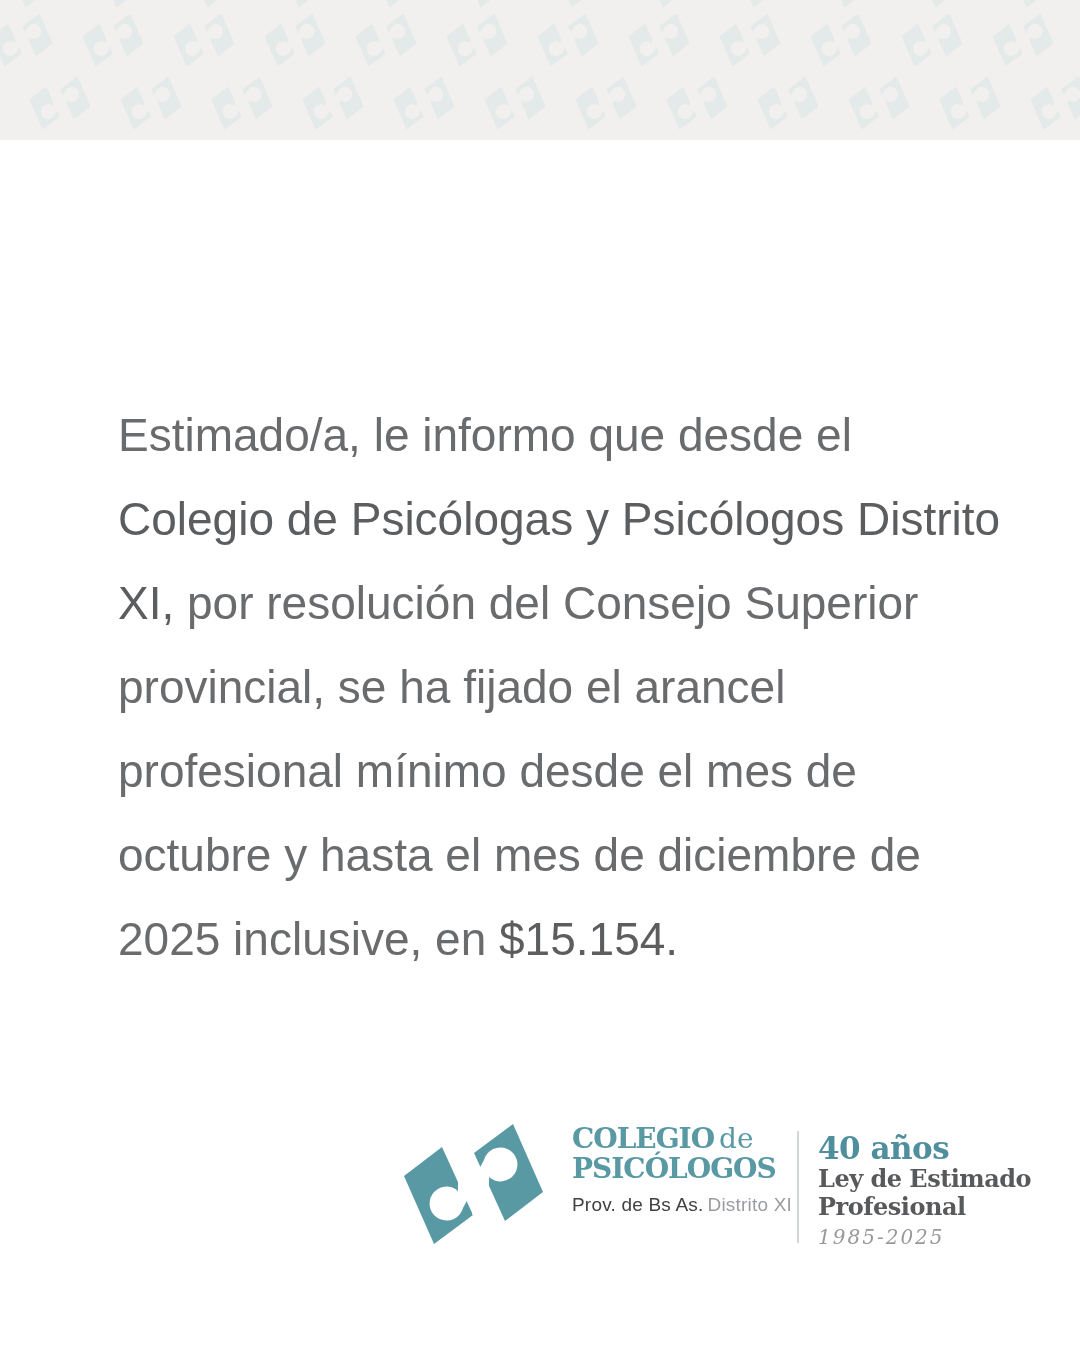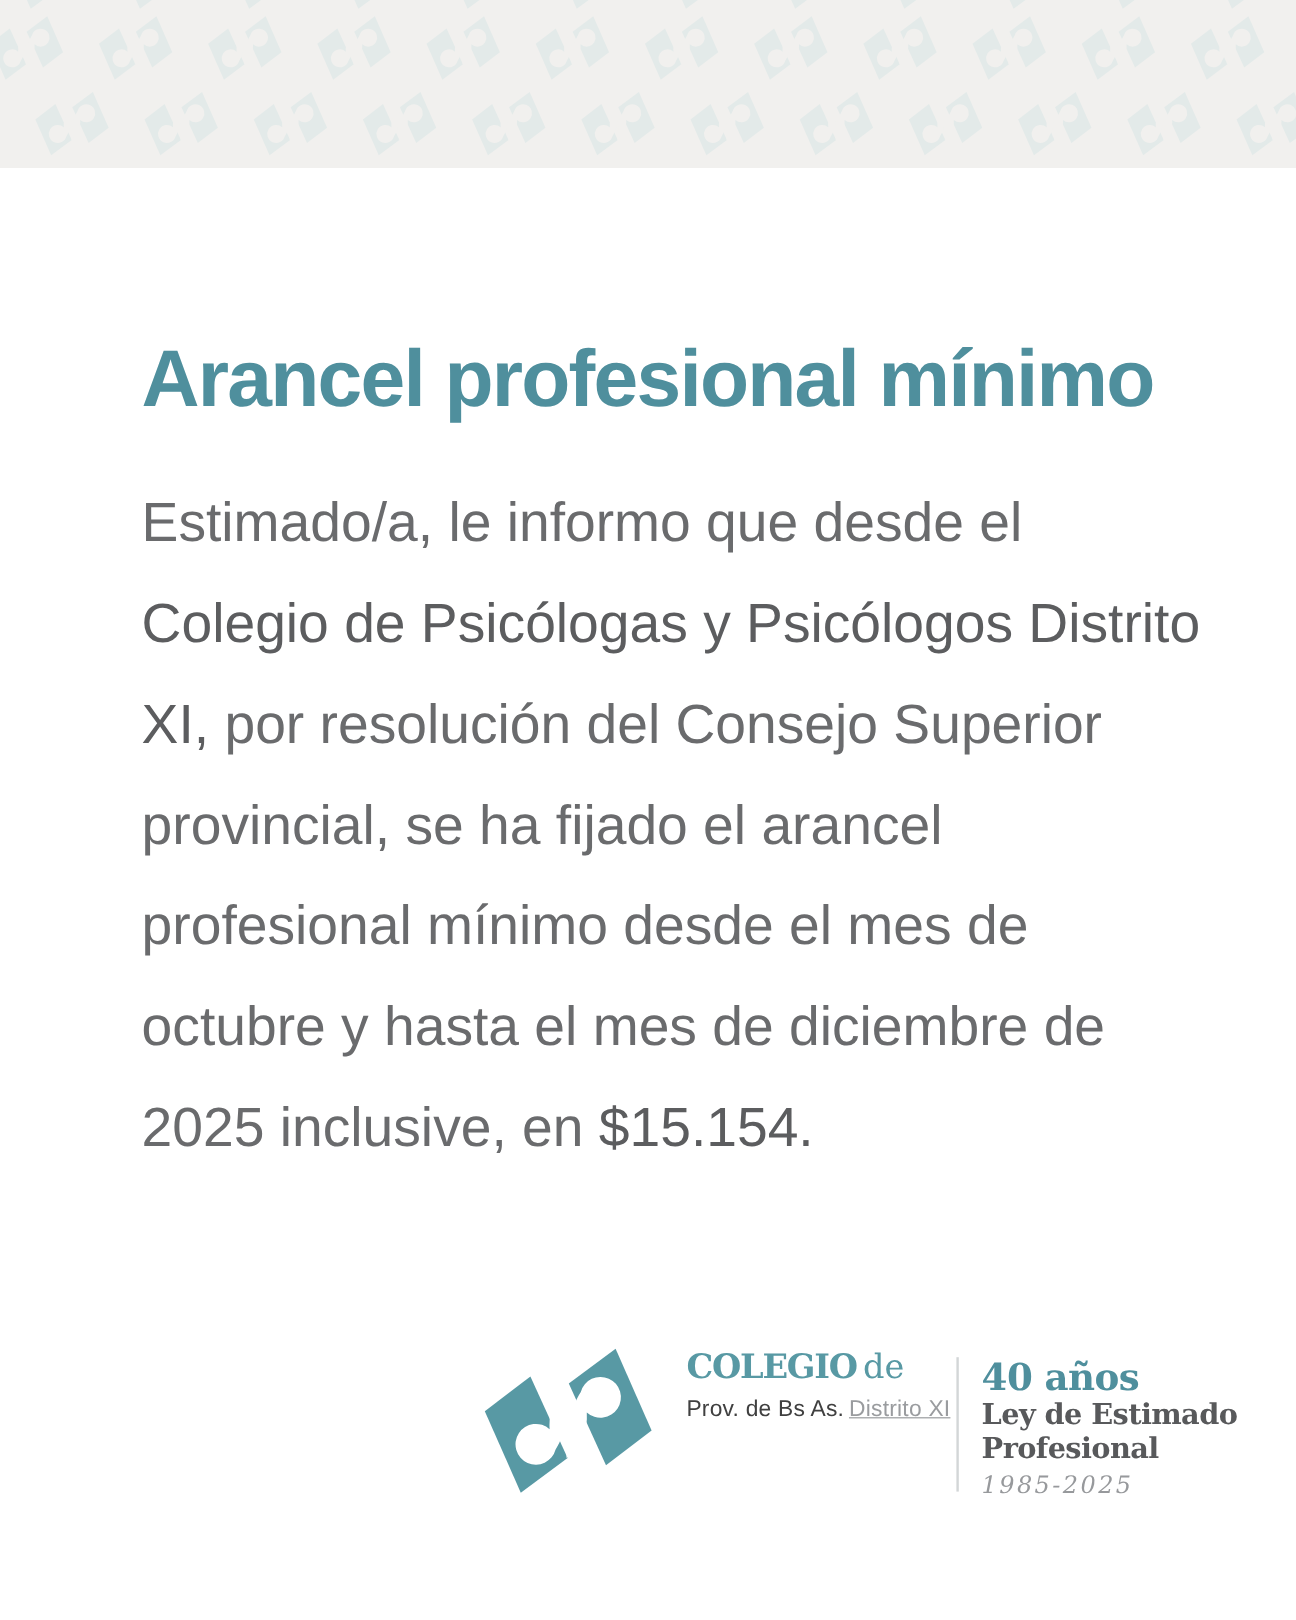--- a/index.html
+++ b/index.html
@@ -36,21 +36,21 @@
   .org { position:absolute; left:572px; top:1124px; }
   .org-line {
     font-family:"DejaVu Serif", serif; font-weight:700;
     font-size:28px; line-height:30px; letter-spacing:-1px; color:#5899a4;
     white-space:nowrap;
   }
   .org-line .caps { text-transform:uppercase; }
   .org-line .small { font-weight:400; letter-spacing:0; margin-left:5px; }
   .org-sub { margin-top:10px; font-size:19px; line-height:22px; letter-spacing:0.2px; white-space:nowrap; }
   .sub-strong { color:#404040; }
-  .sub-light  { color:#9a9c9f; margin-left:4px;text-decoration:underline; }
+  .sub-light  { color:#9a9c9f; margin-left:4px; }
 
   .divider { position:absolute; left:797px; top:1131px; width:2px; height:112px; background:#d3d6d7; }
 
   .anniv { position:absolute; left:818px; top:1131px; font-family:"DejaVu Serif", serif; }
   .years { font-size:31px; line-height:34px; font-weight:700; letter-spacing:-0.5px; color:#4f8f9d; white-space:nowrap; }
   .law   { font-size:24px; line-height:28px; font-weight:700; letter-spacing:-0.5px; color:#58595b; white-space:nowrap; }
   .range { margin-top:7px; font-size:20px; line-height:18px; font-style:italic; letter-spacing:2px; color:#97999c; white-space:nowrap; }
 
   .defs-svg { position:absolute; width:0; height:0; overflow:hidden; }
 </style>
@@ -111,33 +111,35 @@
         <use href="#mark" x="575" y="76" width="62" height="54"></use>
         <use href="#mark" x="666" y="76" width="62" height="54"></use>
         <use href="#mark" x="757" y="76" width="62" height="54"></use>
         <use href="#mark" x="848" y="76" width="62" height="54"></use>
         <use href="#mark" x="939" y="76" width="62" height="54"></use>
         <use href="#mark" x="1030" y="76" width="62" height="54"></use>
         <use href="#mark" x="1121" y="76" width="62" height="54"></use>
       </svg>
   </div>
 
-  <h1 class="heading">Arancel profesional mínimo</h1>
 
   <p class="bodytext"><span>Estimado/a, le informo que desde el </span><span class="b">Colegio de Psicólogas y Psicólogos Distrito XI,</span><span> por resolución del Consejo Superior provincial, se ha fijado el arancel profesional mínimo desde el mes de octubre y hasta el mes de diciembre de 2025 inclusive, en </span><span class="b">$15.154.</span></p>
 
   <div>
 
     <svg class="logo-mark" width="141" height="122" style="color:#5899a4; --cut:#ffffff;">
       <use href="#mark" width="141" height="122"></use>
     </svg>
 
     <div class="org">
       <div class="org-line">
         <span class="caps">Colegio</span><span class="small">de</span>
+      </div>
+      <div class="org-line">
+        <span class="caps">Psicólogos</span>
       </div>
       <div class="org-sub">
         <span class="sub-strong">Prov. de Bs As.</span><span class="sub-light">Distrito XI</span>
       </div>
     </div>
 
     <div class="divider"></div>
 
     <div class="anniv">
       <div class="years">40 años</div>

